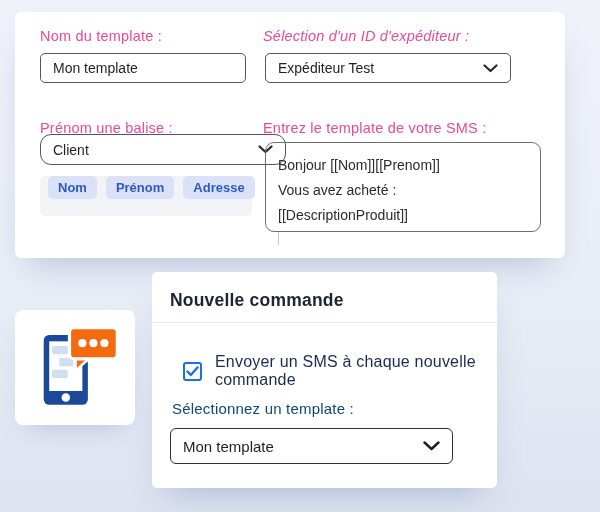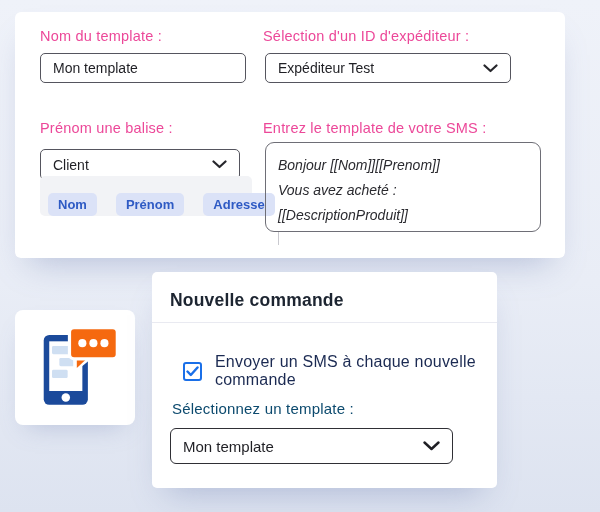--- a/index.html
+++ b/index.html
@@ -23,31 +23,31 @@
     font-size:14px; color:#1f1f24; padding:0 12px; outline:none;
   }
   .select {
     position:absolute; border:1.2px solid #55555e; border-radius:5px;
     background:#fff; display:flex; align-items:center; justify-content:space-between;
     padding:0 12px; font-size:14px; color:#1f1f24; cursor:pointer;text-align:right;
   }
   .select .chev { flex:0 0 auto; margin-left:8px; display:flex; }
   .tag-panel {
     position:absolute; left:25px; top:164px; width:212px; height:40px;
-    background:#f2f3f6; border-radius:5px; display:flex; align-items:flex-end;
-    gap:19px; padding:0 8px;
+    background:#f2f3f6; border-radius:5px; display:flex; align-items:flex-start;
+    gap:9px; padding:0 8px;
   }
   .tag-pill {
     background:#dbe2f7; color:#2e5ac4; font-weight:bold; font-size:13px;
     padding:4px 10px; border-radius:5px; cursor:pointer; white-space:nowrap;
   }
   .sms-box {
     position:absolute; left:250px; top:130px; width:276px; height:90px;
     border:1.2px solid #6e6e76; border-radius:9px; padding:10px 12px;
-    font-size:14px; color:#2b2b30; line-height:25px;font-style:italic;
+    font-size:14px; color:#2b2b30; line-height:25px;
   }
   .sms-box .caret { display:inline-block; width:1px; height:13px; background:#c9c9cf; }
   
   .card-icon { left:15px; top:310px; width:120px; height:115px; border-radius:8px;
     display:flex; align-items:center; justify-content:center;
     box-shadow:0 12px 24px -12px rgba(96,116,168,.35); }
   
   .card-order { left:152px; top:272px; width:345px; height:216px; border-radius:5px; }
   .order-title { position:absolute; left:18px; top:18px; font-size:17.5px; font-weight:bold; color:#1d2531; letter-spacing:.2px; }
   .order-divider { position:absolute; left:0; top:50px; width:100%; height:1px; background:#e9eaf1; }
@@ -65,32 +65,32 @@
   }
 </style>
 </head>
 <body>
 
 <div class="card card-template">
 
   <div class="fld-label" style="left:25px; top:16px;">Nom du template :</div>
   <input class="text-input" style="left: 25px; top: 41px; width: 206px; height: 30px;" value="Mon template">
 
-  <div class="fld-label" style="left:248px; top:16px;">Sélection d'un ID d'expéditeur :</div>
+  <div class="fld-label" style="left:248px; top:16px;font-style:italic;">Sélection d'un ID d'expéditeur :</div>
   <div class="select" style="left:250px; top:41px; width:246px; height:30px;">
     <span>Expéditeur Test</span>
     <span class="chev">
       <svg width="15" height="9" viewBox="0 0 15 9">
           <polyline points="1.5,1.5 7.5,7 13.5,1.5" fill="none" stroke="#26262b" stroke-width="2.2" stroke-linecap="round" stroke-linejoin="round"></polyline>
         </svg>
     </span>
   </div>
 
   <div class="fld-label" style="left:25px; top:108px;">Prénom une balise :</div>
-  <div class="select" style="left:25px; top:137px; width:200px; height:31px;">
+  <div class="select" style="left:25px; top:122px; width:246px; height:31px;border-radius:11px;">
     <span>Client</span>
     <span class="chev">
       <svg width="15" height="9" viewBox="0 0 15 9">
           <polyline points="1.5,1.5 7.5,7 13.5,1.5" fill="none" stroke="#26262b" stroke-width="2.2" stroke-linecap="round" stroke-linejoin="round"></polyline>
         </svg>
     </span>
   </div>
 
   <div class="tag-panel">
     <span class="tag-pill">Nom</span>

